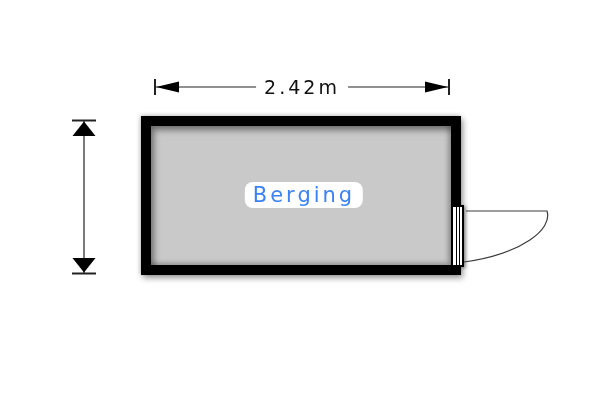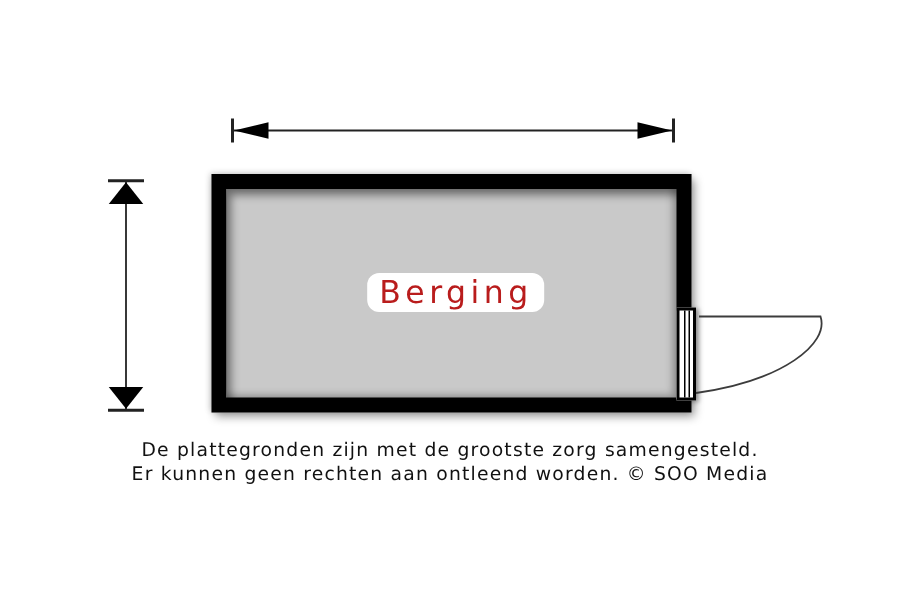--- a/index.html
+++ b/index.html
@@ -36,21 +36,21 @@
   .overlay { position:absolute; left:0; top:0; }
   
   .dim-label {
     position:absolute; transform:translate(-50%,-50%);
     background:#fff; font-size:19px; letter-spacing:3px; white-space:nowrap;
   }
   .dim-top  { left:302px; top:87px;  padding:0 8px; }
   .dim-left { left:86px;  top:194px; padding:4px 2px; }
   .room-label {
     position:absolute; left:304px; top:195px; transform:translate(-50%,-50%);
-    font-size:21px; letter-spacing:3px; color:#b91c1c; background:#fff;
+    font-size:21px; letter-spacing:3px; color:#3b82f6; background:#fff;
     padding:1px 8px; border-radius:8px; white-space:nowrap;
   }
   
   .disclaimer {
     position:absolute; left:0; right:0; top:292px; text-align:center;
     font-size:12.5px; letter-spacing:.8px; line-height:16px; color:#111;
     white-space:nowrap;
   }
 </style>
 </head>
@@ -80,20 +80,17 @@
 
     <g stroke="#222" fill="#000">
       <line x1="84" y1="121" x2="84" y2="273" stroke-width="1.2"></line>
       <line x1="72" y1="120.5" x2="96" y2="120.5" stroke-width="2"></line>
       <line x1="72" y1="273.5" x2="96" y2="273.5" stroke-width="2"></line>
       <polygon points="84,121.5 72.5,136 95.5,136" stroke="none"></polygon>
       <polygon points="84,272.5 72.5,258 95.5,258" stroke="none"></polygon>
     </g>
   </svg>
 
+  <div class="dim-label dim-top">2.42m</div>
   <div class="room-label">Berging</div>
 
-  <div class="disclaimer">
-    <div>De plattegronden zijn met de grootste zorg samengesteld.</div>
-    <div>Er kunnen geen rechten aan ontleend worden. © SOO Media</div>
-  </div>
 
 </div>
 
 </body></html>

